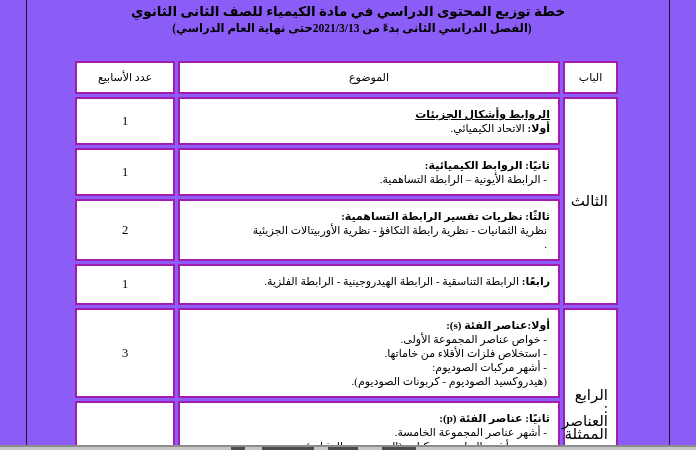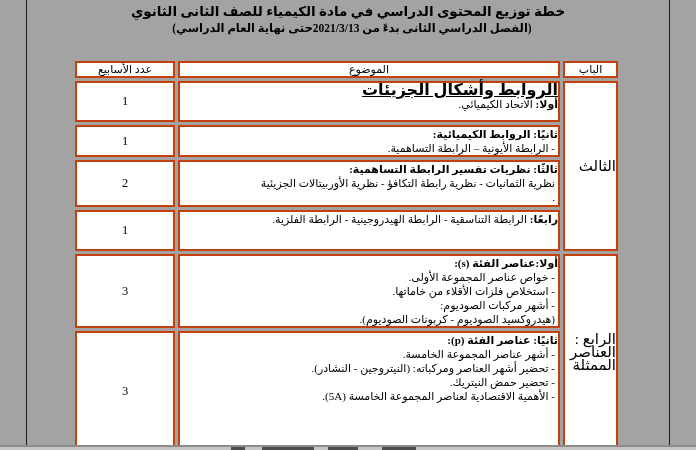--- a/index.html
+++ b/index.html
@@ -1,17 +1,17 @@
 <!DOCTYPE html>
 <html lang="ar"><head>
 <meta charset="utf-8">
 <style>
   html,body{margin:0;padding:0;background:#eee;}
   .page{
-    position:relative;width:696px;height:450px;background:#a3a3a3;
+    position:relative;width:696px;height:450px;background:#8b5cf6;
     overflow:hidden;direction:rtl;
     font-family:"Liberation Serif","DejaVu Sans",serif;color:#000;
   }
   .margin-line{position:absolute;top:0;width:1px;height:447px;background:#1c1c1c;}
   .margin-line.left{left:26px;}
   .margin-line.right{left:669px;}
 
   .doc-header{
     position:absolute;top:2px;left:28px;right:28px;text-align:center;
     font-weight:bold;direction:rtl;
@@ -19,39 +19,39 @@
   .doc-header .t1{font-size:13.5px;line-height:19px;}
   .doc-header .t2{font-size:11.5px;line-height:14px;}
   .doc-header .t3{font-size:11.5px;line-height:15px;margin-left:8px;}
 
   .tbl-wrap{position:absolute;top:58px;left:72px;}
   table.plan{
     border-collapse:separate;border-spacing:3px;table-layout:fixed;
     width:549px;direction:rtl;
   }
   table.plan td,table.plan th{
-    border:2px solid #c2410c;box-sizing:border-box;padding:0;
+    border:2px solid #a21caf;box-sizing:border-box;padding:8px;
     background:#fff;font-weight:normal;
   }
   col.c-chapter{width:55px;}
   col.c-topic{width:382px;}
   col.c-weeks{width:100px;}
 
   th.hdr{font-size:11px;font-weight:bold;text-align:center;vertical-align:middle;height:17px;}
 
   td.weeks{
     text-align:center;vertical-align:middle;font-size:12.5px;
     font-family:"Liberation Serif","DejaVu Serif",serif;
   }
   td.topic{vertical-align:top;text-align:right;padding:1px 4px 1px 2px;font-size:11px;line-height:14px;}
   td.chapter{
     background:#d9d9d9;vertical-align:middle;
     font-size:15px;font-weight:bold;white-space:pre-line;line-height:13px;
   }
-  .t-underline{font-weight:bold;text-decoration:underline;font-size:16px;}
+  .t-underline{font-weight:bold;text-decoration:underline;font-size:11px;}
   .t-head{margin:0;}
   .t-head b{font-weight:bold;}
   .t-body{white-space:pre-line;padding-right:3px;}
 
   .rh1{height:41px;} .rh2{height:31px;} .rh3{height:47px;}
   .rh4{height:41px;} .rh5{height:62px;} .rh6{height:120px;}
 
   .cut-line{position:absolute;left:0;top:445px;width:696px;height:2px;background:#8c8c8c;}
   .cut-strip{position:absolute;left:0;top:447px;width:696px;height:3px;background:#c6c6c6;}
   .smudge{position:absolute;top:447px;height:3px;background:#4d4d4d;}

